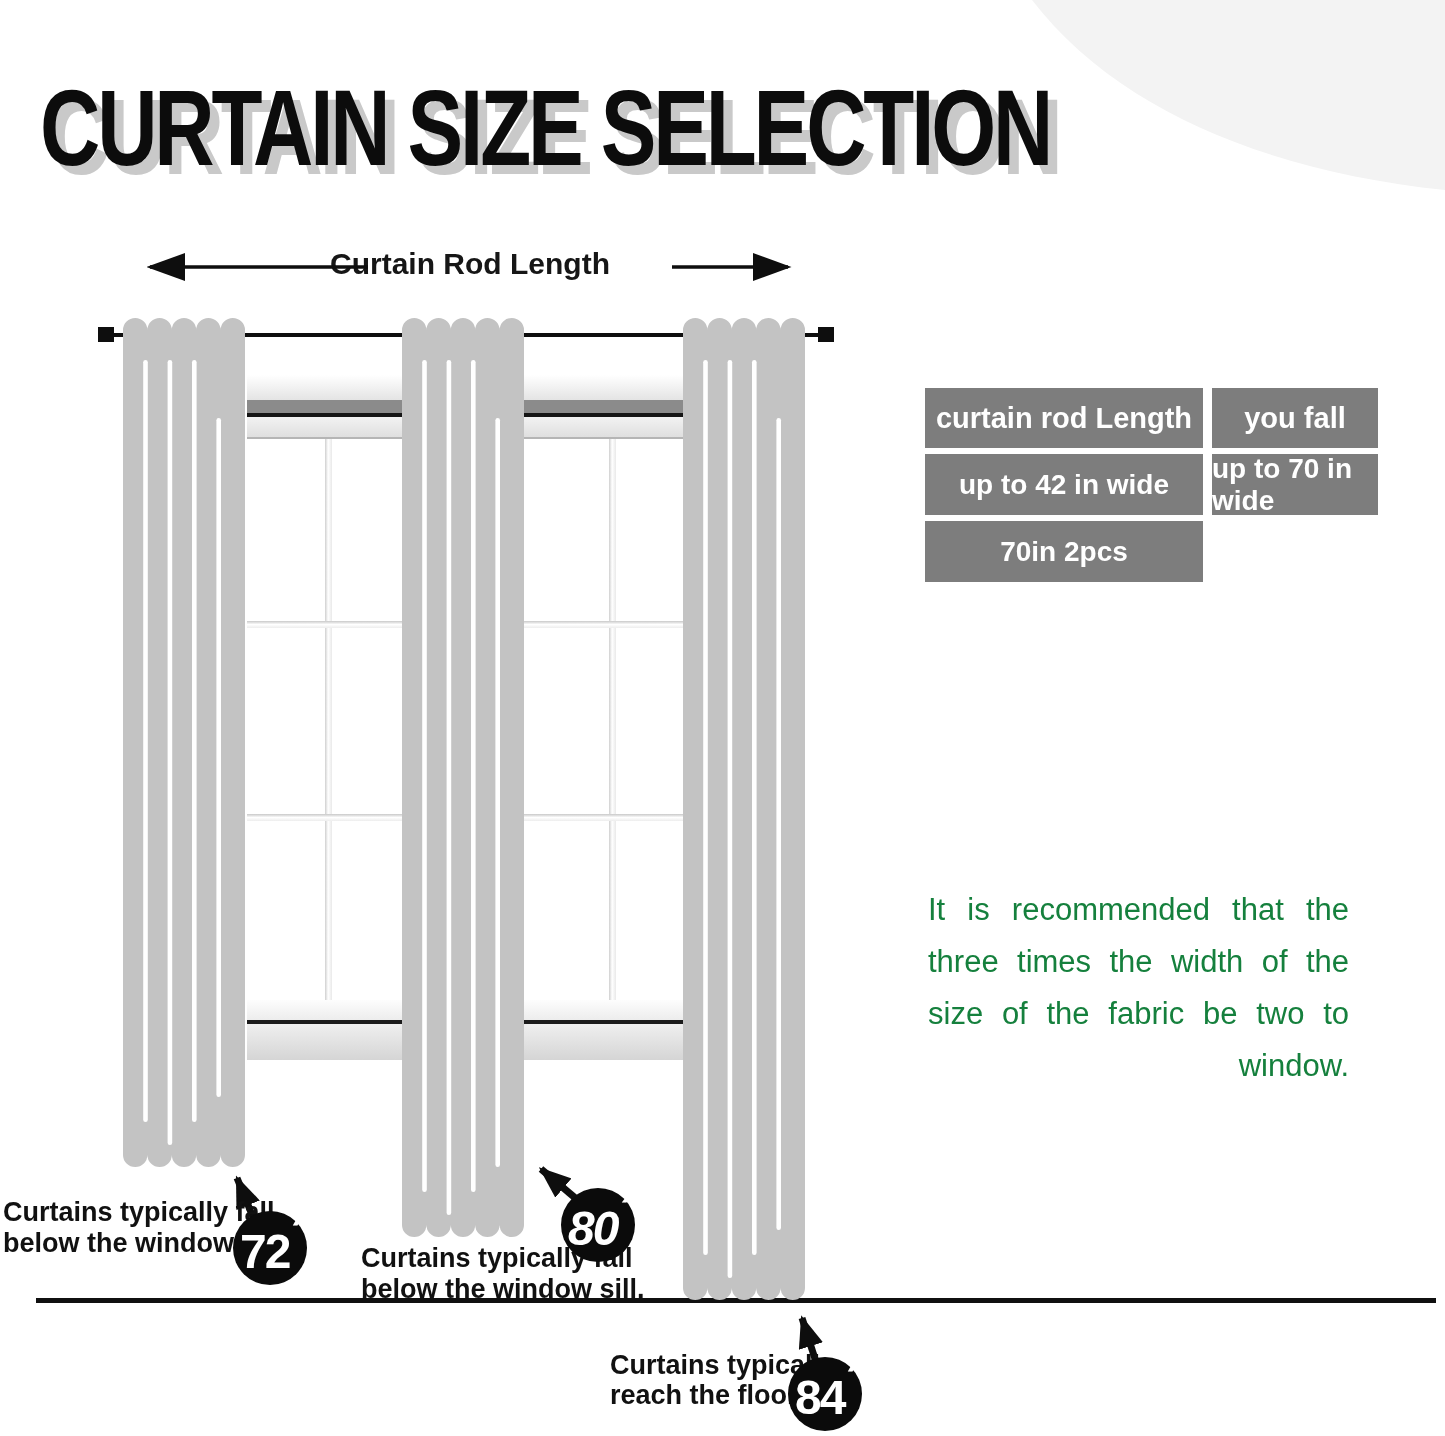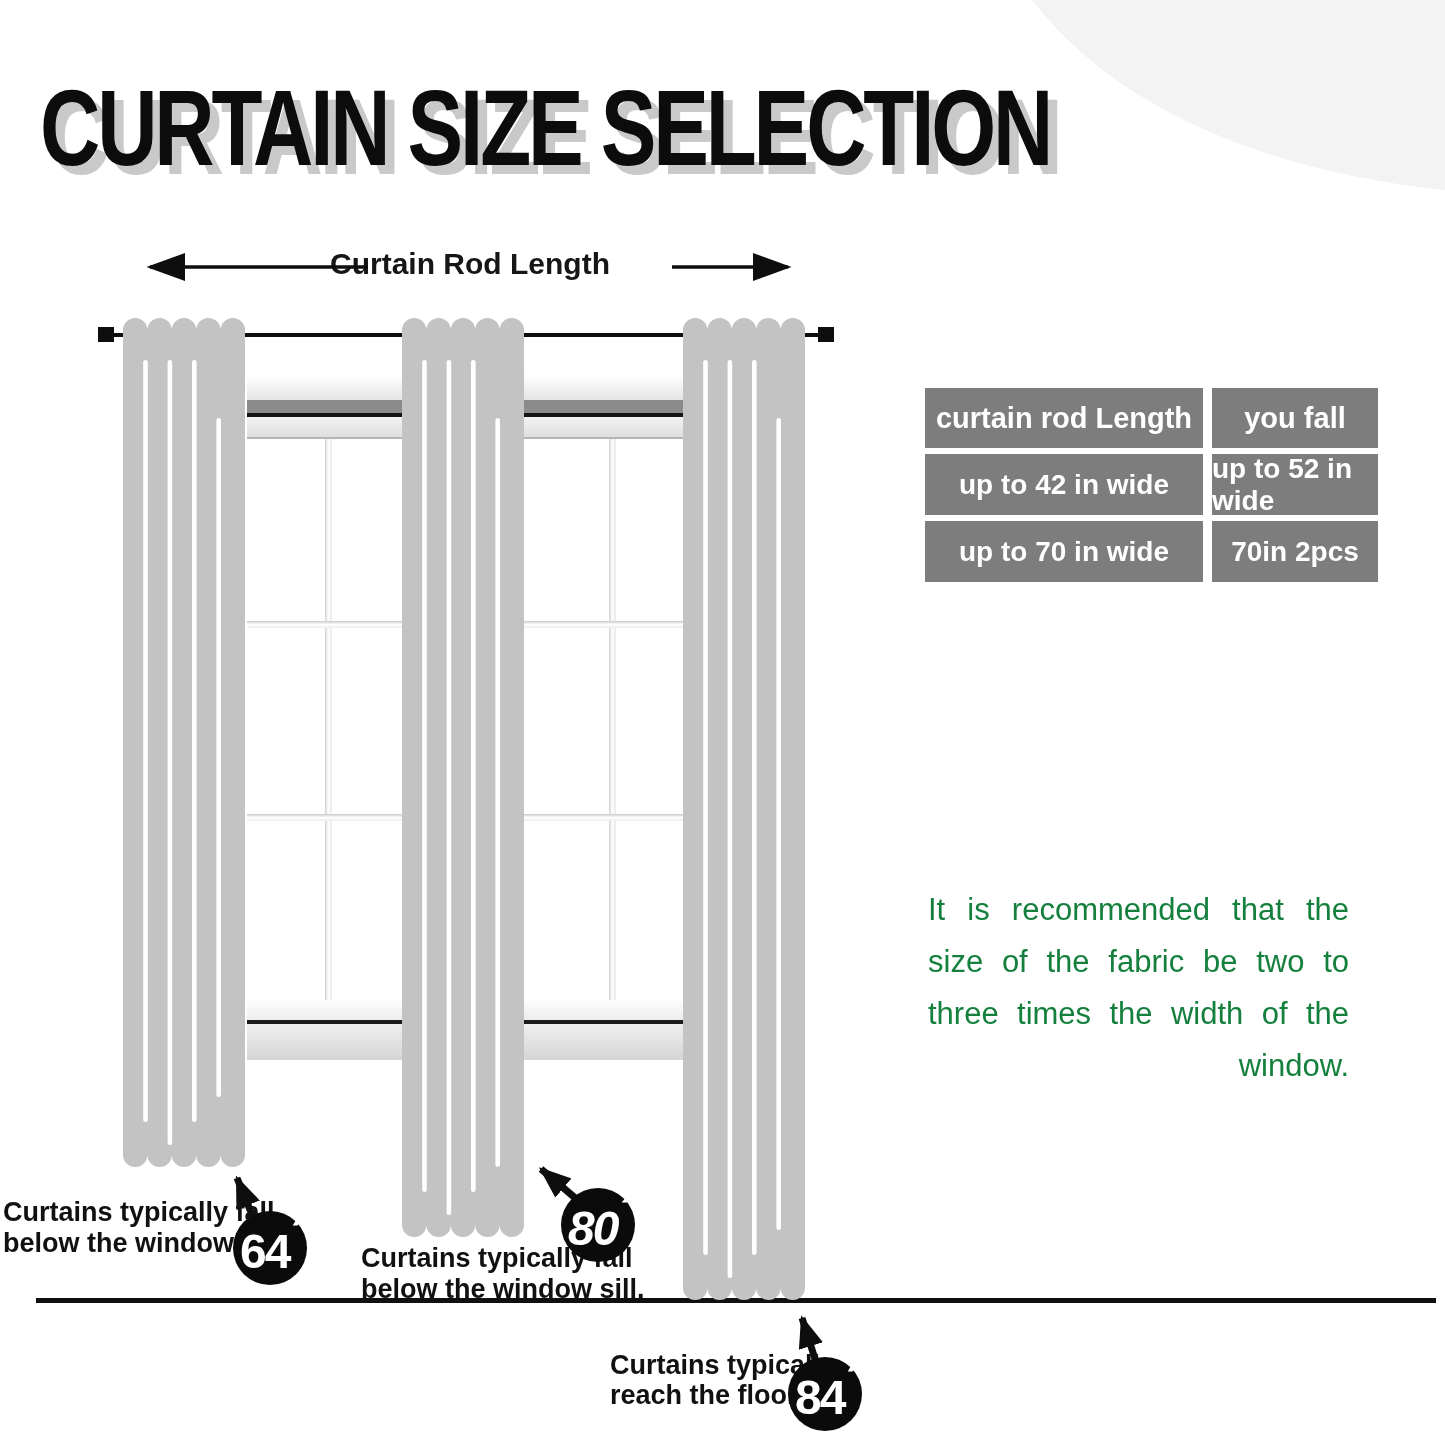--- a/index.html
+++ b/index.html
@@ -133,21 +133,21 @@
     </marker>
   </defs>
   <line x1="368" y1="267" x2="150" y2="267" stroke="#0e0e0e" stroke-width="3.5" marker-end="url(#ahBig)"></line>
   <line x1="672" y1="267" x2="788" y2="267" stroke="#0e0e0e" stroke-width="3.5" marker-end="url(#ahBig)"></line>
   <line x1="255" y1="1222" x2="237" y2="1178" stroke="#0e0e0e" stroke-width="7" marker-end="url(#ahSmall)"></line>
   <line x1="580" y1="1202" x2="541" y2="1169" stroke="#0e0e0e" stroke-width="7" marker-end="url(#ahSmall)"></line>
   <line x1="816" y1="1362" x2="802" y2="1318" stroke="#0e0e0e" stroke-width="7" marker-end="url(#ahSmall)"></line>
 </svg>
 
 <div class="abs badge b72">
-  <span class="num">64</span>
+  <span class="num">72</span>
   <span class="qt">”</span>
 </div>
 <div class="abs badge b80">
   <span class="num">80</span>
   <span class="qt">”</span>
 </div>
 <div class="abs badge b84">
   <span class="num">84</span>
   <span class="qt">”</span>
 </div>
@@ -162,23 +162,22 @@
 </div>
 <div class="abs caption cap3">
   <div>Curtains typically</div>
   <div>reach the floor.</div>
 </div>
 
 <div class="abs size-table">
   <div class="cell head">curtain rod Length</div>
   <div class="cell head">you fall</div>
   <div class="cell">up to 42 in wide</div>
-  <div class="cell">up to 52 in wide</div>
   <div class="cell">up to 70 in wide</div>
   <div class="cell">70in 2pcs</div>
 </div>
 
 <div class="abs reco">
   <div class="jline">It is recommended that the</div>
+  <div class="jline">three times the width of the</div>
   <div class="jline">size of the fabric be two to</div>
-  <div class="jline">three times the width of the</div>
   <div class="lline">window.</div>
 </div>
 
 </body></html>

